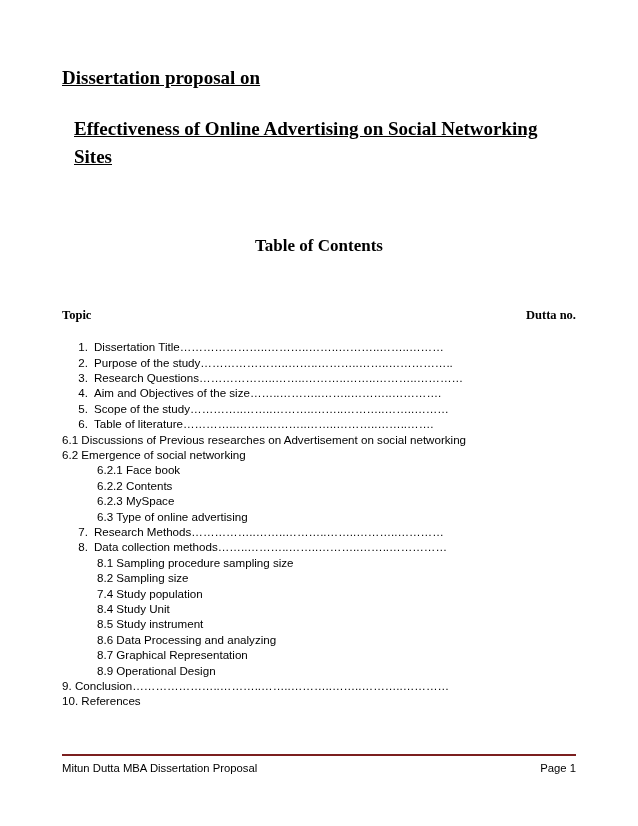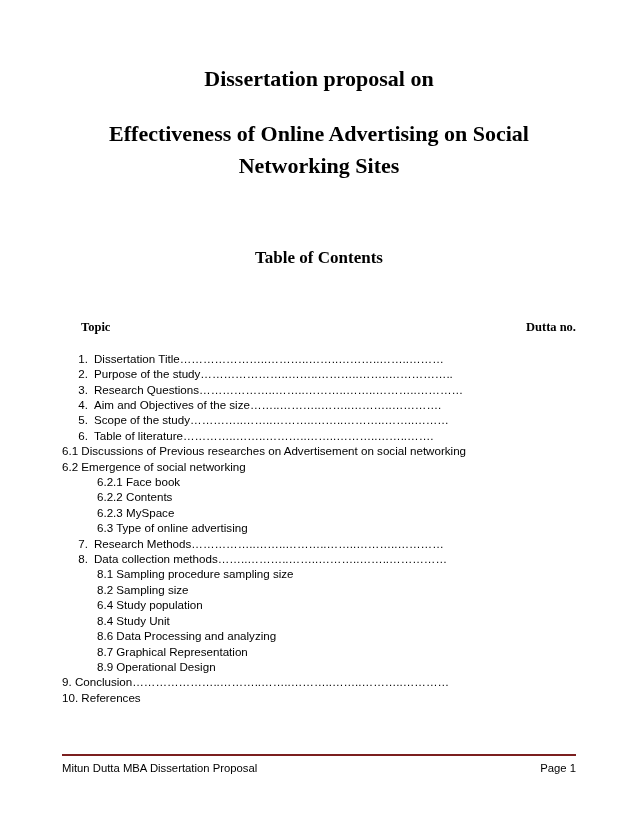--- a/index.html
+++ b/index.html
@@ -13,25 +13,25 @@
     height: 826px;
     background: #ffffff;
     font-family: "Liberation Sans", sans-serif;
     color: #000000;
     overflow: hidden;
   }
   .content {
     padding: 68px 62px 0 62px;
   }
   .title-block {
-    text-align: center;
     font-family: "Liberation Serif", serif;
     font-weight: bold;
-    font-size: 22px;
+    font-size: 19px;
     line-height: 1.0;
+    text-decoration: underline;
   }
   .title-line-1 {
     margin: 0 0 28px 0;
   }
   .title-line-2 {
     margin: 0 0 24px 0;
     padding: 0 12px;
     line-height: 1.45;
   }
   .toc-heading {
@@ -41,21 +41,20 @@
     font-size: 17px;
     margin-top: 66px;
   }
   .col-head-row {
     display: flex;
     justify-content: space-between;
     font-family: "Liberation Serif", serif;
     font-weight: bold;
     font-size: 12.5px;
     margin-top: 52px;
-    margin-left: 19px;
   }
   .toc-list {
     margin-top: 16px;
     font-size: 11.6px;
     line-height: 1.33;
   }
   .toc-row {
     white-space: pre;
     display: block;
   }
@@ -148,22 +147,23 @@
       <div class="toc-row num-item">
         <span class="num">7.</span>
         <span class="txt">Research Methods……………..……..………..……..………..…………</span>
       </div>
       <div class="toc-row num-item">
         <span class="num">8.</span>
         <span class="txt">Data collection methods……..………..……..………..……..……………</span>
       </div>
       <div class="toc-row plain-item indent-1">8.1 Sampling procedure sampling size</div>
       <div class="toc-row plain-item indent-1">8.2 Sampling size</div>
-      <div class="toc-row plain-item indent-1">6.4 Study population</div>
+      <div class="toc-row plain-item indent-1">7.4 Study population</div>
       <div class="toc-row plain-item indent-1">8.4 Study Unit</div>
+      <div class="toc-row plain-item indent-1">8.5 Study instrument</div>
       <div class="toc-row plain-item indent-1">8.6 Data Processing and analyzing</div>
       <div class="toc-row plain-item indent-1">8.7 Graphical Representation</div>
       <div class="toc-row plain-item indent-1">8.9 Operational Design</div>
       <div class="toc-row plain-item">9. Conclusion…………………..………..……..………..……..………..…………</div>
       <div class="toc-row plain-item">10. References</div>
     </div>
 
   </div>
 
   <div class="footer">

